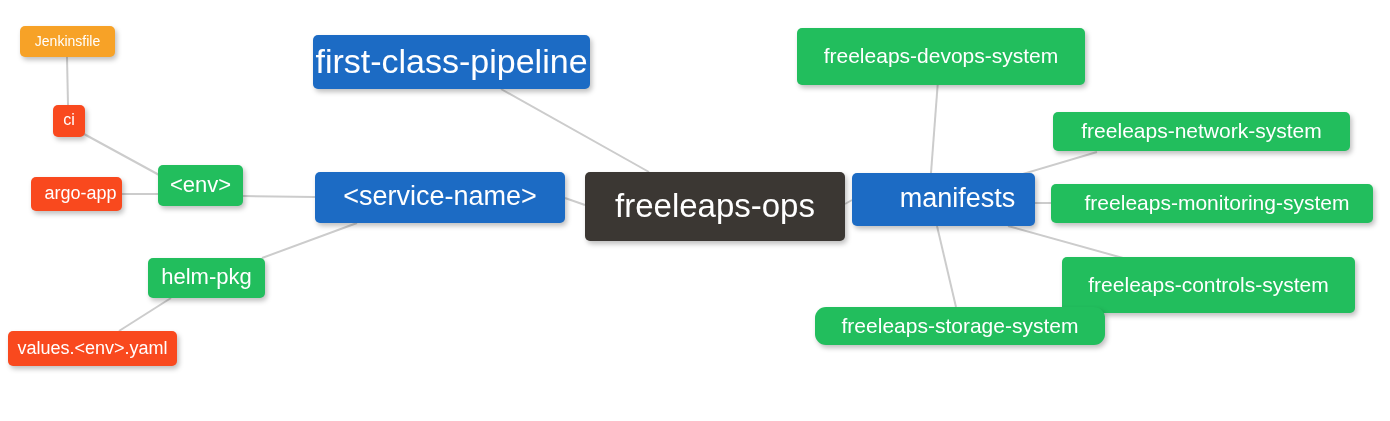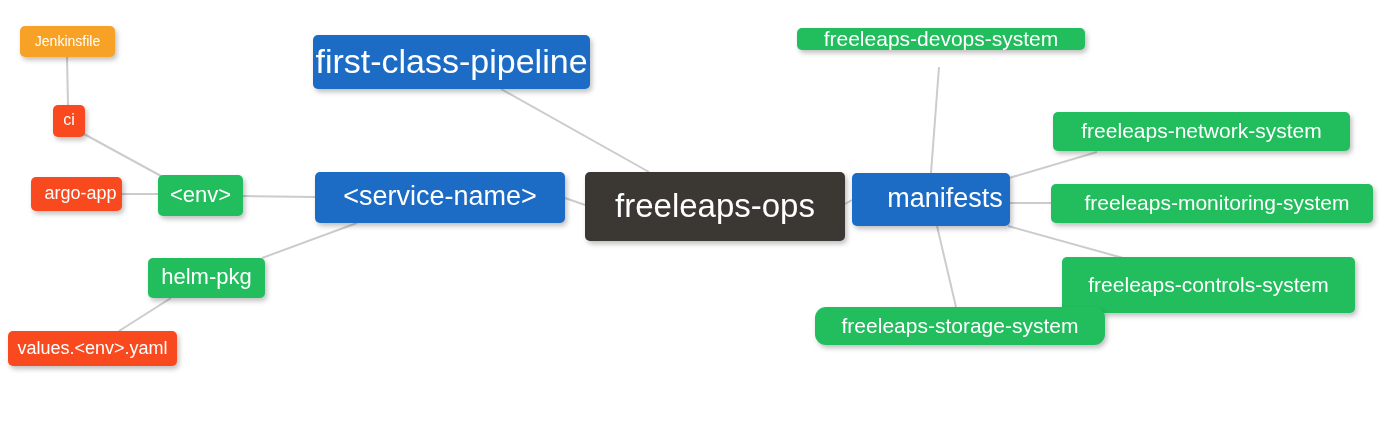--- a/index.html
+++ b/index.html
@@ -62,42 +62,42 @@
   <div id="nodes-layer">
       <div class="node" style="left: 20px; top: 26px; width: 95px; height: 31px; background: rgb(247, 162, 39); font-size: 14px; text-align: center;">
         <span class="label">Jenkinsfile</span>
       </div>
       <div class="node" style="left: 53px; top: 105px; width: 32px; height: 32px; background: rgb(249, 73, 30); font-size: 16px; text-align: center;">
         <span class="label">ci</span>
       </div>
       <div class="node" style="left: 31px; top: 177px; width: 91px; height: 34px; background: rgb(249, 73, 30); font-size: 18px; padding-left: 8px;">
         <span class="label">argo-app</span>
       </div>
-      <div class="node" style="left: 158px; top: 175px; width: 85px; height: 41px; background: rgb(34, 190, 93); font-size: 22px;">
+      <div class="node" style="left: 158px; top: 165px; width: 85px; height: 41px; background: rgb(34, 190, 93); font-size: 22px;">
         <span class="label">&lt;env&gt;</span>
       </div>
       <div class="node" style="left: 148px; top: 258px; width: 117px; height: 40px; background: rgb(34, 190, 93); font-size: 22px;">
         <span class="label">helm-pkg</span>
       </div>
       <div class="node" style="left: 8px; top: 331px; width: 169px; height: 35px; background: rgb(249, 73, 30); font-size: 18px;">
         <span class="label">values.&lt;env&gt;.yaml</span>
       </div>
       <div class="node" style="left: 313px; top: 35px; width: 277px; height: 54px; background: rgb(28, 107, 196); font-size: 34px;">
         <span class="label">first-class-pipeline</span>
       </div>
       <div class="node" style="left: 315px; top: 172px; width: 250px; height: 51px; background: rgb(28, 107, 196); font-size: 27px;">
         <span class="label">&lt;service-name&gt;</span>
       </div>
       <div class="node" style="left: 585px; top: 172px; width: 260px; height: 69px; background: rgb(59, 55, 51); font-size: 33px;">
         <span class="label">freeleaps-ops</span>
       </div>
-      <div class="node" style="left: 852px; top: 173px; width: 158px; height: 53px; background: rgb(28, 107, 196); font-size: 27px; padding-left: 28px;">
+      <div class="node" style="left: 852px; top: 173px; width: 183px; height: 53px; background: rgb(28, 107, 196); font-size: 27px; padding-left: 28px;">
         <span class="label">manifests</span>
       </div>
-      <div class="node" style="left: 797px; top: 28px; width: 288px; height: 22px; background: rgb(34, 190, 93); font-size: 21px;">
+      <div class="node" style="left: 797px; top: 28px; width: 288px; height: 57px; background: rgb(34, 190, 93); font-size: 21px;">
         <span class="label">freeleaps-devops-system</span>
       </div>
       <div class="node" style="left: 1053px; top: 112px; width: 297px; height: 39px; background: rgb(34, 190, 93); font-size: 21px;">
         <span class="label">freeleaps-network-system</span>
       </div>
       <div class="node" style="left: 1051px; top: 184px; width: 322px; height: 39px; background: rgb(34, 190, 93); font-size: 21px; padding-left: 10px;">
         <span class="label">freeleaps-monitoring-system</span>
       </div>
       <div class="node" style="left: 1062px; top: 257px; width: 293px; height: 56px; background: rgb(34, 190, 93); font-size: 21px;">
         <span class="label">freeleaps-controls-system</span>

